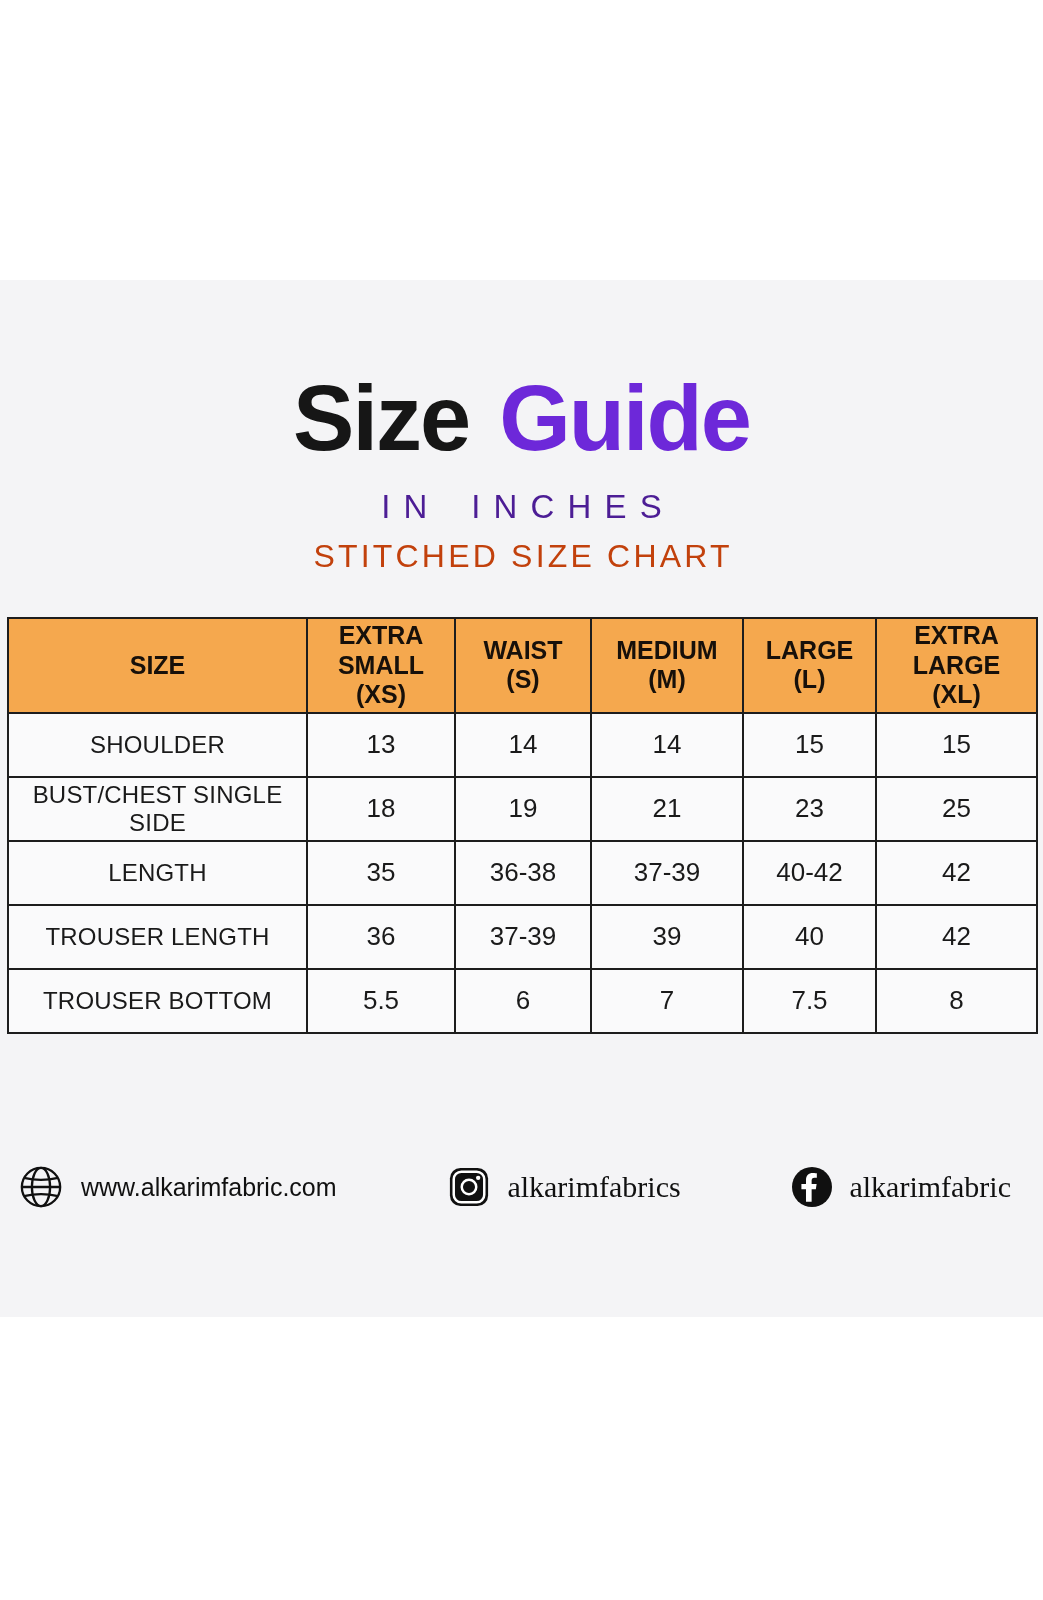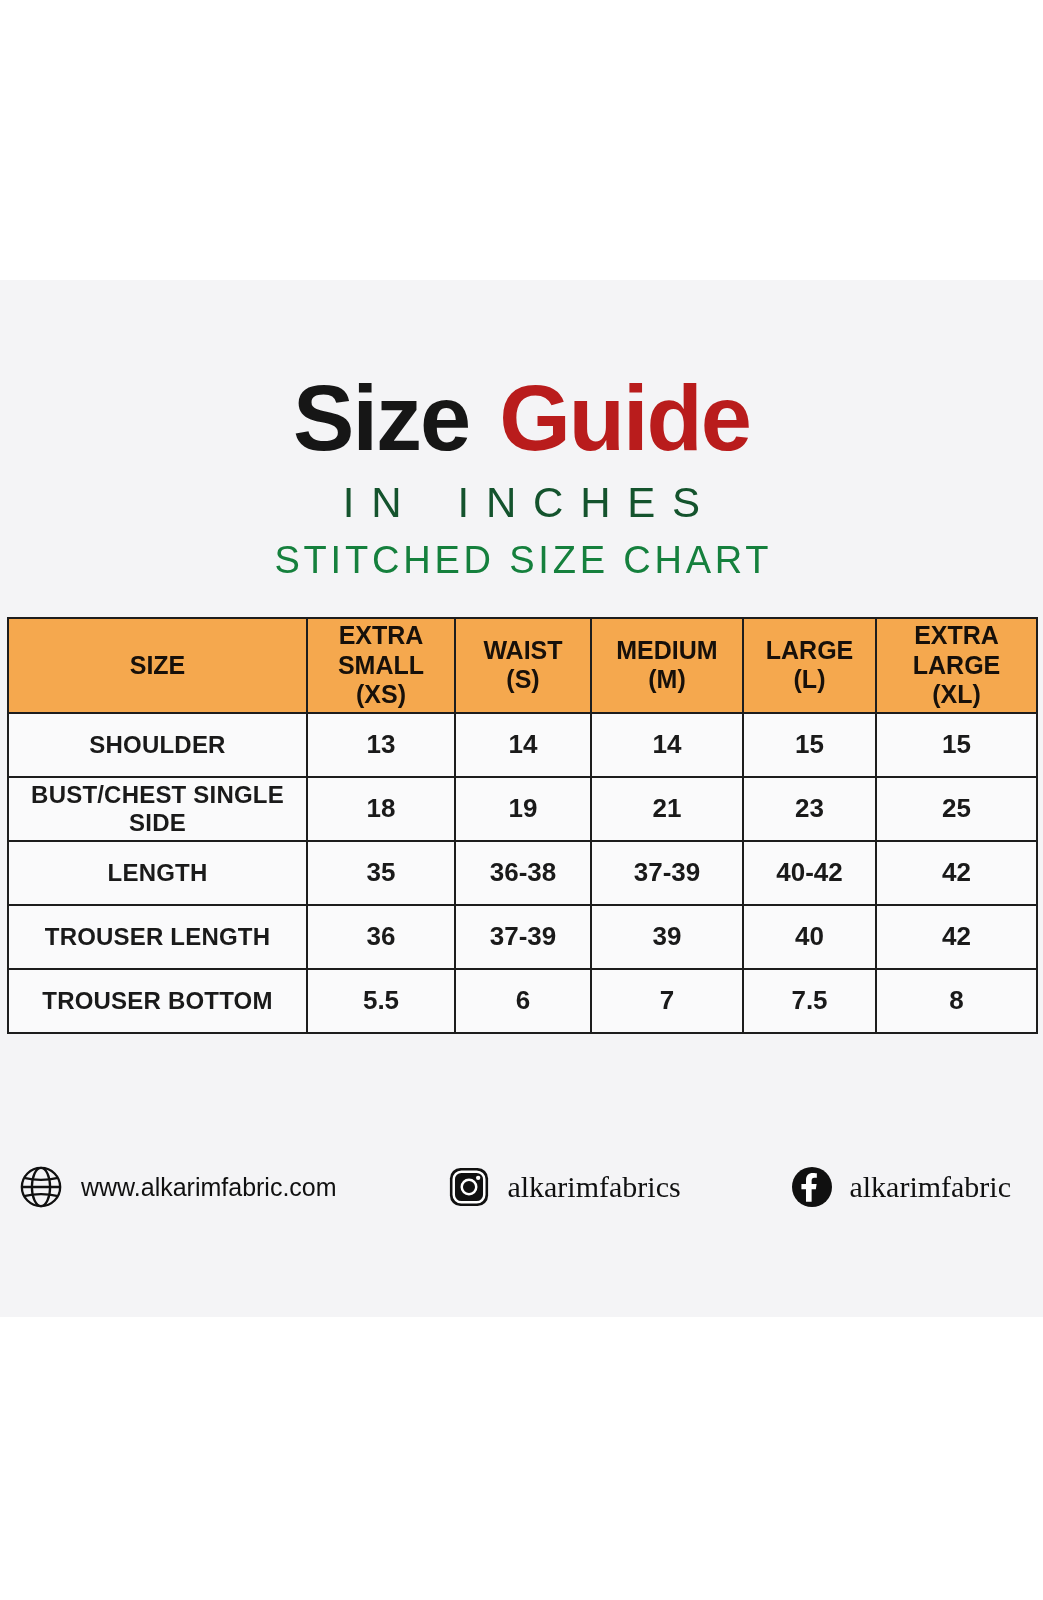--- a/index.html
+++ b/index.html
@@ -8,40 +8,40 @@
     position:relative; width:1043px; height:1600px;
     background:#ffffff; overflow:hidden;
     font-family:"Liberation Sans", sans-serif;
   }
   .band {
     position:absolute; left:0; top:280px; width:1043px; height:1037px;
     background:#F4F4F6;
   }
   .title-block { position:absolute; top:92px; left:0; width:100%; text-align:center; }
   .headline { font-size:92px; font-weight:800; letter-spacing:-2px; line-height:1; color:#161616; }
-  .headline .word-orange { color:#b91c1c; margin-left:30px; }
+  .headline .word-orange { color:#6d28d9; margin-left:30px; }
   .sub-inches {
-    margin-top:15px; font-size:42px; font-weight:400; color:#14532d;
+    margin-top:24px; font-size:33px; font-weight:400; color:#4c1d95;
     letter-spacing:0.40em; text-indent:0.40em; word-spacing:0.25em;
   }
   .sub-chart {
-    margin-top:12px; font-size:38px; font-weight:400; color:#15803d;
+    margin-top:12px; font-size:32px; font-weight:400; color:#c2410c;
     letter-spacing:0.10em; text-indent:0.10em;
   }
   table.size-table {
     position:absolute; top:337px; left:7px; width:1029px;
     border-collapse:collapse; table-layout:fixed; text-align:center;
   }
   .size-table th, .size-table td { border:2.5px solid #1d1d1d; padding:2px 4px; }
   .size-table th {
     background:#F5A84E; height:77px; font-size:25px; font-weight:700;
     color:#17100a; white-space:pre-line; line-height:1.18;
   }
   .size-table td {
-    background:#FAFAFB; height:64px; font-size:26px; font-weight:700; color:#1a1a1a;
+    background:#FAFAFB; height:64px; font-size:26px; font-weight:400; color:#1a1a1a;
   }
   .size-table td.rowlabel { font-size:24px; letter-spacing:0.2px; }
   .footer {
     position:absolute; top:875px; left:0; width:1043px; height:64px;
     display:flex; align-items:center; justify-content:space-between;
     padding:0 32px 0 18px;
   }
   .footer-item { display:flex; align-items:center; gap:17px; }
   .website-text { font-size:25px; font-weight:500; color:#101010; }
   .handle-text { font-family:"Liberation Serif", serif; font-size:30px; color:#101010; }

